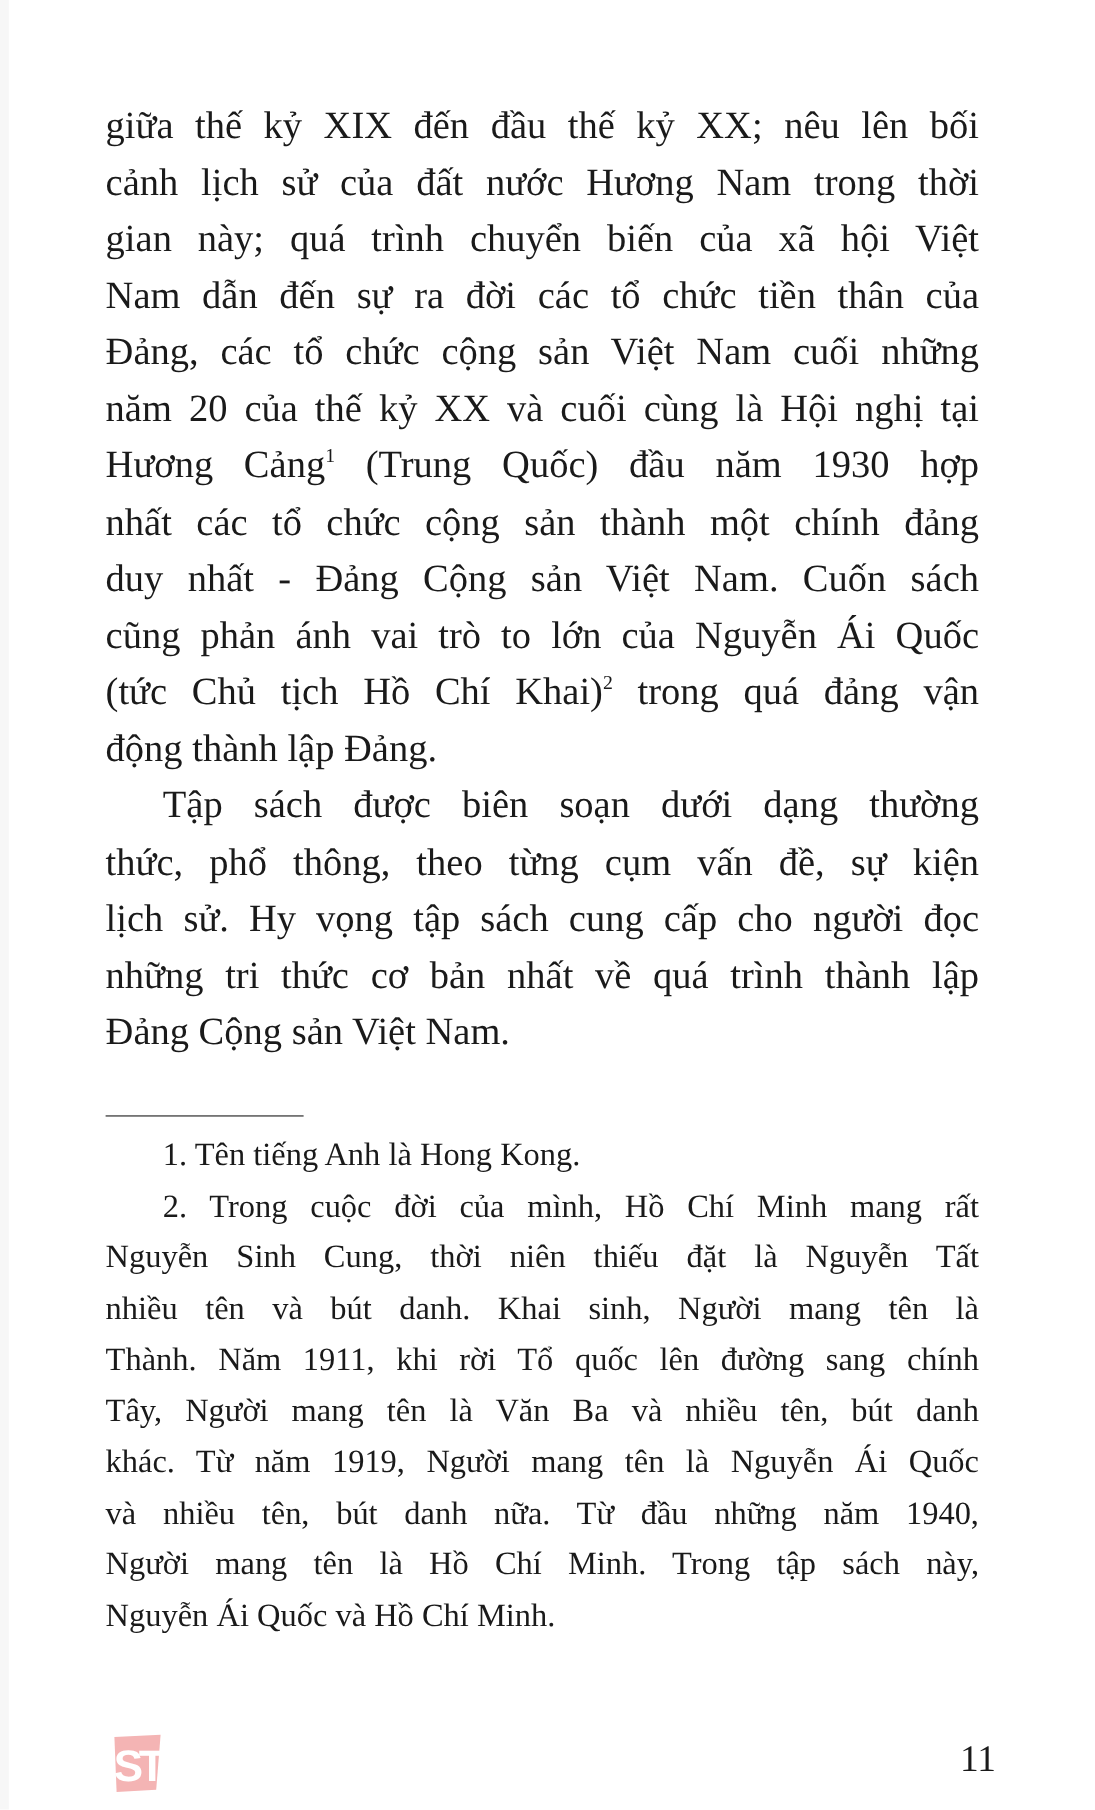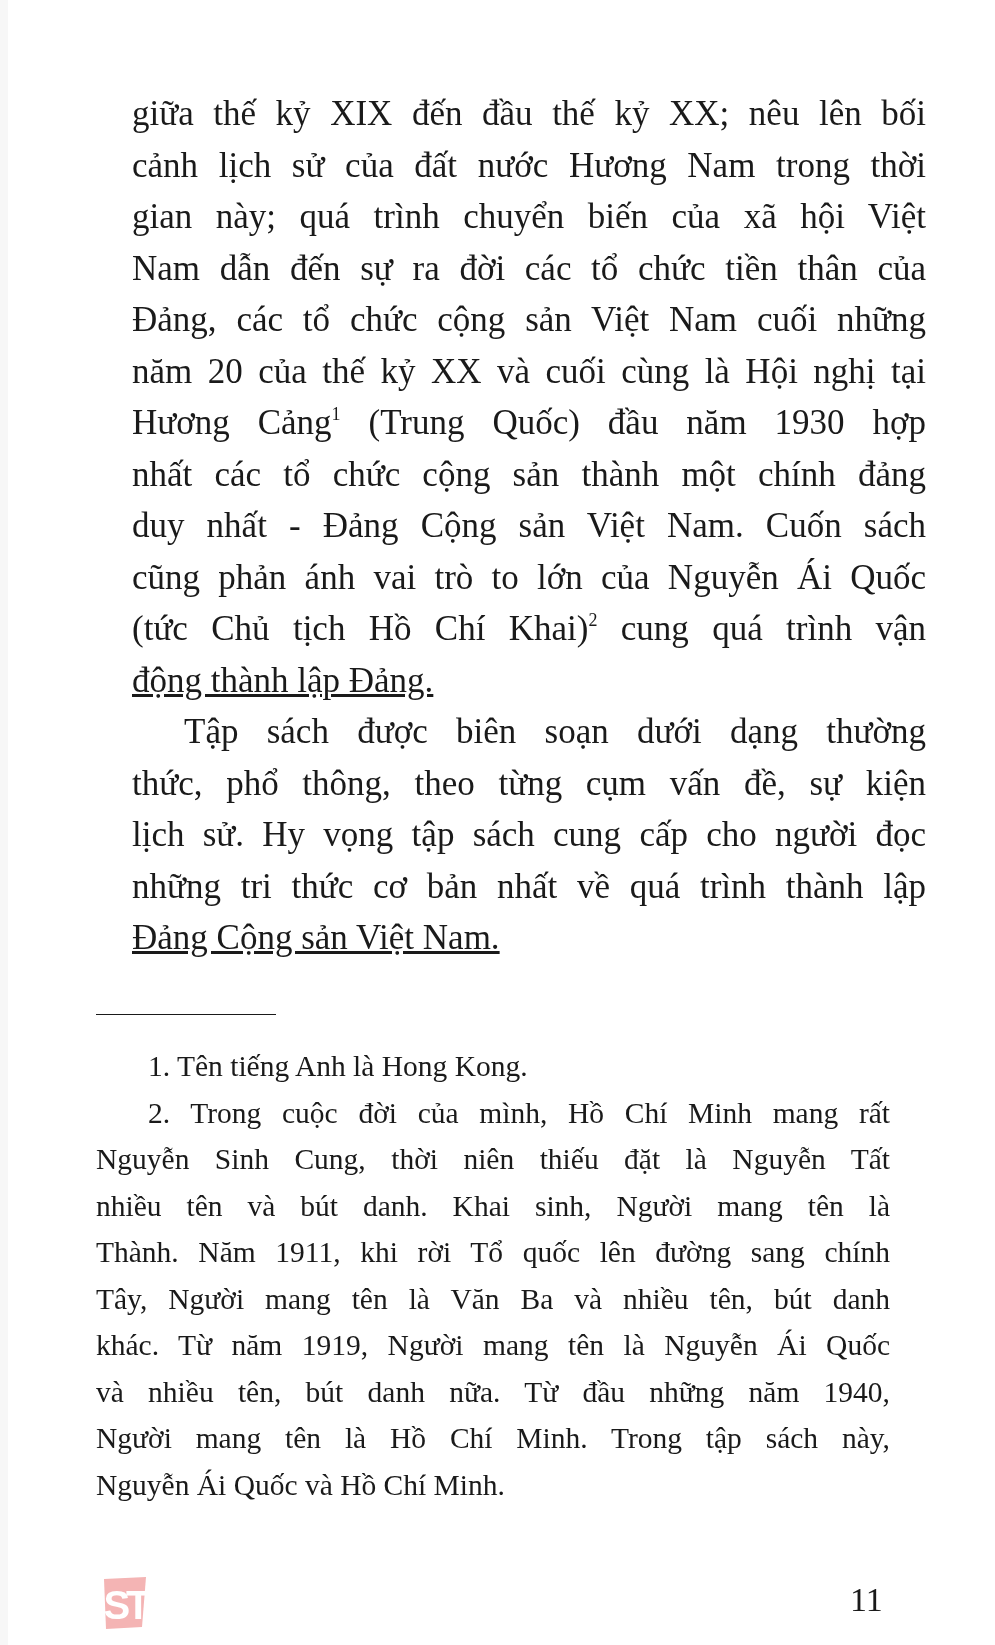--- a/index.html
+++ b/index.html
@@ -15,84 +15,82 @@
     position: absolute; left: 0; top: 0; width: 8px; height: 1645px;
     background: #f7f7f7;
   }
   .main-text {
     position: absolute;
     left: 96px; top: 88px;
     width: 794px;
     font-size: 35px;
     line-height: 51.5px;
     text-align: justify;
-    margin-left: 36px;
   }
   .main-text .line {
     display: block;
     text-align: justify;
     text-align-last: justify;
     white-space: nowrap;
   }
-  .main-text .line.last { text-align-last: left; text-decoration: underline; }
+  .main-text .line.last { text-align-last: left; }
   .main-text .indent { padding-left: 52px; }
   sup { font-size: 18px; vertical-align: 14px; line-height: 0; }
   .rule {
     position: absolute;
     left: 96px; top: 1014px;
     width: 180px; height: 0;
     border-top: 1.6px solid #1a1a1a;
   }
   .notes {
     position: absolute;
     left: 96px; top: 1027px;
     width: 794px;
     font-size: 29.5px;
     line-height: 46.5px;
-    margin-top: 16px;
   }
   .notes .line {
     display: block;
     text-align: justify;
     text-align-last: justify;
     white-space: nowrap;
   }
   .notes .line.last { text-align-last: left; }
   .notes .indent { padding-left: 52px; }
   .logo {
     position: absolute;
     left: 100px; top: 1573px;
     width: 50px; height: 58px;
   }
   .page-number {
     position: absolute;
-    left: 850px; top: 1580px;
+    left: 868px; top: 1580px;
     width: 42px;
-    text-align: left;
+    text-align: center;
     font-size: 34px;
     line-height: 40px;
   }
 </style>
 </head>
 <body>
 
 <div class="edge"></div>
 
 <div class="main-text">
   <span class="line">giữa thế kỷ XIX đến đầu thế kỷ XX; nêu lên bối</span>
   <span class="line">cảnh lịch sử của đất nước Hương Nam trong thời</span>
   <span class="line">gian này; quá trình chuyển biến của xã hội Việt</span>
   <span class="line">Nam dẫn đến sự ra đời các tổ chức tiền thân của</span>
   <span class="line">Đảng, các tổ chức cộng sản Việt Nam cuối những</span>
   <span class="line">năm 20 của thế kỷ XX và cuối cùng là Hội nghị tại</span>
   <span class="line"><span>Hương Cảng</span><sup>1</sup> <span>(Trung Quốc) đầu năm 1930 hợp</span></span>
   <span class="line">nhất các tổ chức cộng sản thành một chính đảng</span>
   <span class="line">duy nhất - Đảng Cộng sản Việt Nam. Cuốn sách</span>
   <span class="line">cũng phản ánh vai trò to lớn của Nguyễn Ái Quốc</span>
-  <span class="line"><span>(tức Chủ tịch Hồ Chí Khai)</span><sup>2</sup> <span>cung quá trình vận</span></span>
+  <span class="line"><span>(tức Chủ tịch Hồ Chí Khai)</span><sup>2</sup> <span>trong quá đảng vận</span></span>
   <span class="line last">động thành lập Đảng.</span>
   <span class="line indent">Tập sách được biên soạn dưới dạng thường</span>
   <span class="line">thức, phổ thông, theo từng cụm vấn đề, sự kiện</span>
   <span class="line">lịch sử. Hy vọng tập sách cung cấp cho người đọc</span>
   <span class="line">những tri thức cơ bản nhất về quá trình thành lập</span>
   <span class="line last">Đảng Cộng sản Việt Nam.</span>
 </div>
 
 <div class="rule"></div>
 

